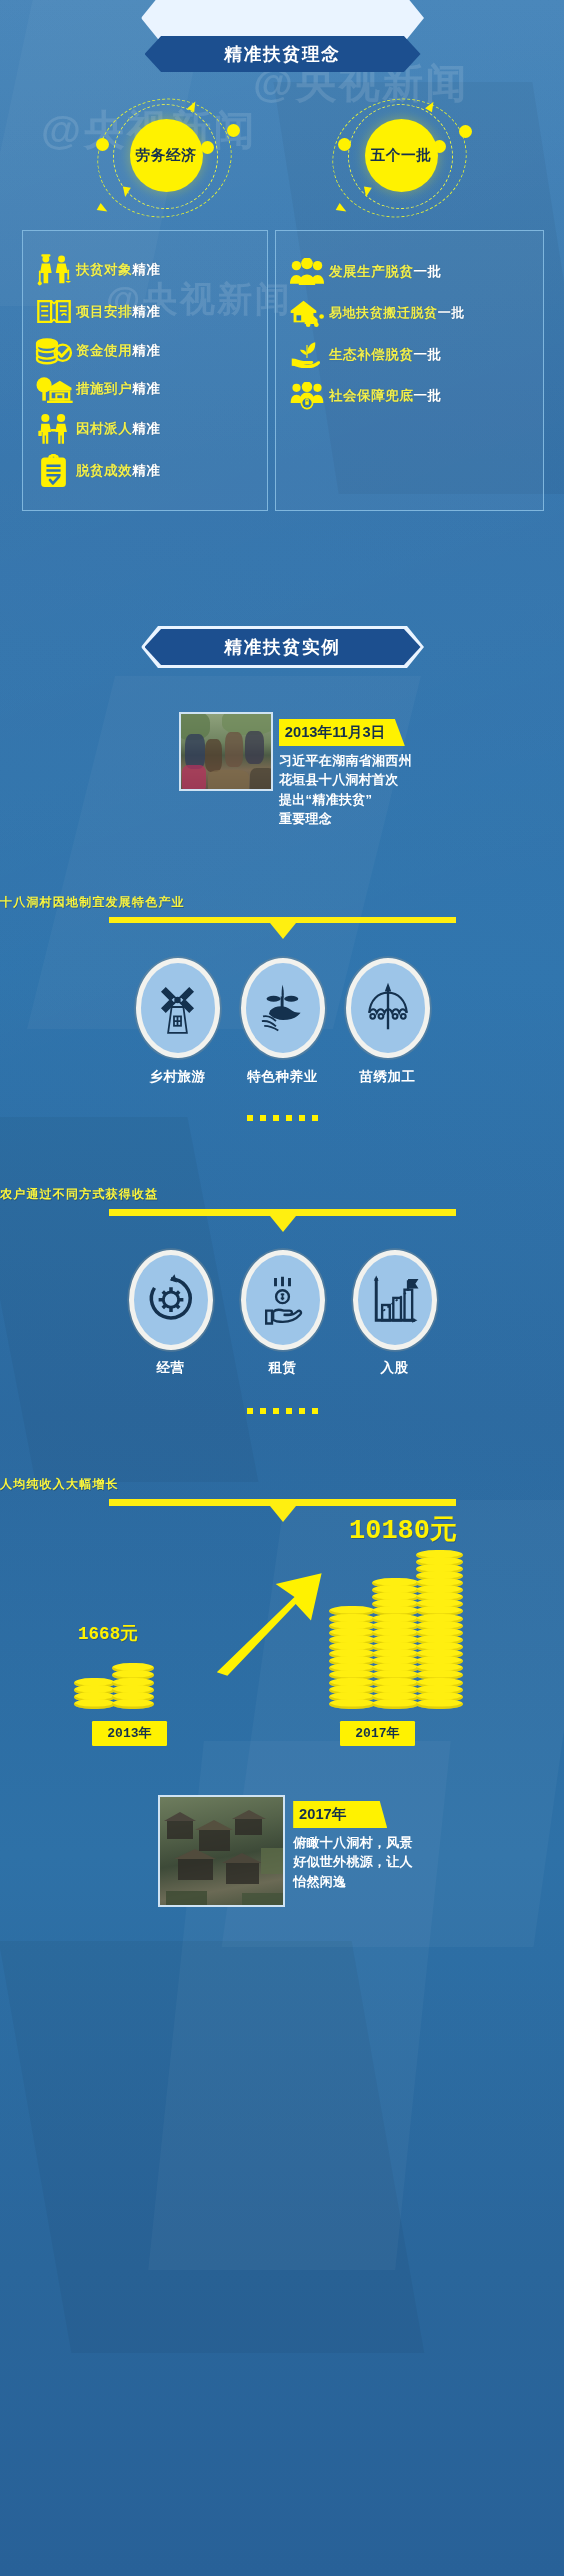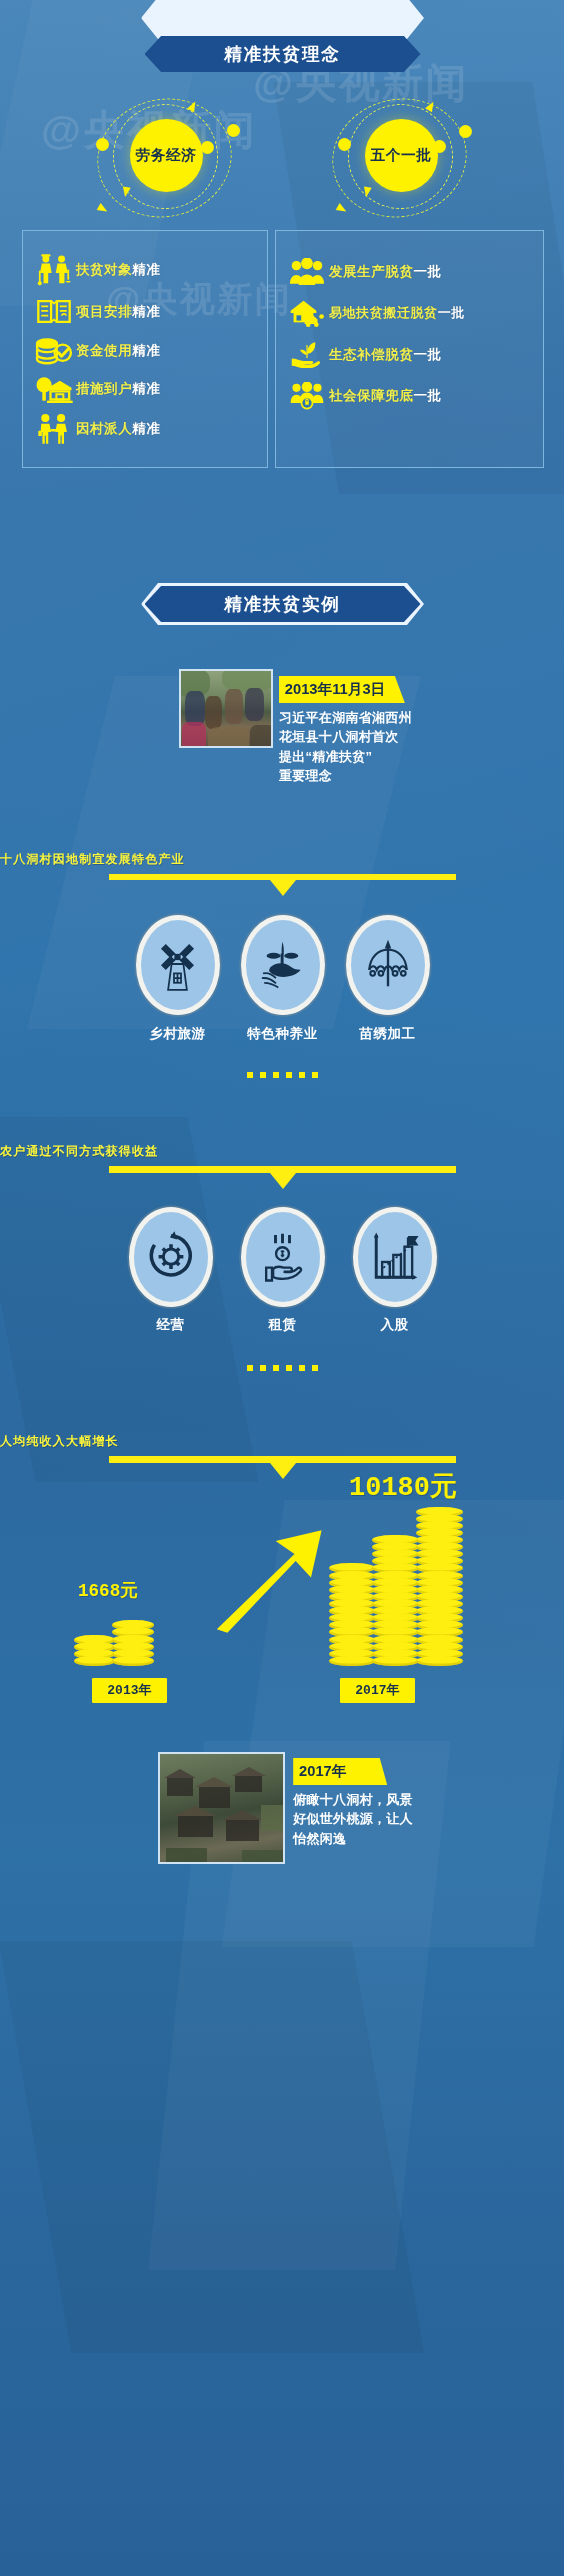--- a/index.html
+++ b/index.html
@@ -299,20 +299,32 @@
                 <path d="M9 18h14l3 14h-5v20h-4V38h-2v14h-4V32H8z"></path>
               <circle cx="43" cy="8" r="7"></circle>
                 <path d="M36 18h14l3 14h-5v20h-4V38h-2v14h-4V32h-5z"></path>
               <rect x="25" y="27" width="10" height="4" rx="2"></rect>
               <rect x="4" y="30" width="6" height="9" rx="1"></rect>
             </svg>
           </span>
           <span class="ptext"><span class="hl">因村派人</span><span>精准</span></span>
         </li>
 
+        <li class="pitem">
+          <span class="picon">
+            <svg width="33" height="33" viewBox="0 0 56 56" fill="none" stroke="#fff000" stroke-width="4">
+              <rect x="9" y="8" width="38" height="46" rx="4" fill="#fff000"></rect>
+              <circle cx="28" cy="5" r="3.5" fill="none"></circle>
+              <rect x="21" y="3" width="14" height="8" rx="3" fill="none" stroke-width="3.5"></rect>
+              <path d="M16 20h24M16 28h24M16 36h24" stroke="#2f76ae" stroke-width="4"></path>
+              <path d="M22 44l5 6 10-11" stroke="#2f76ae" stroke-width="4.5" stroke-linecap="round" stroke-linejoin="round"></path>
+            </svg>
+          </span>
+          <span class="ptext"><span class="hl">脱贫成效</span><span>精准</span></span>
+        </li>
       </ul>
     </div>
 
     <div class="panel" style="width:269px;">
       <ul class="plist">
         <li class="pitem" style="margin:14px 0;">
           <span class="picon">
             <svg width="38" height="27" viewBox="0 0 64 46" fill="#fff000">
               <circle cx="14" cy="13" r="8"></circle>
                 <path d="M3 44c0-10 5-15 11-15s11 5 11 15z"></path>

